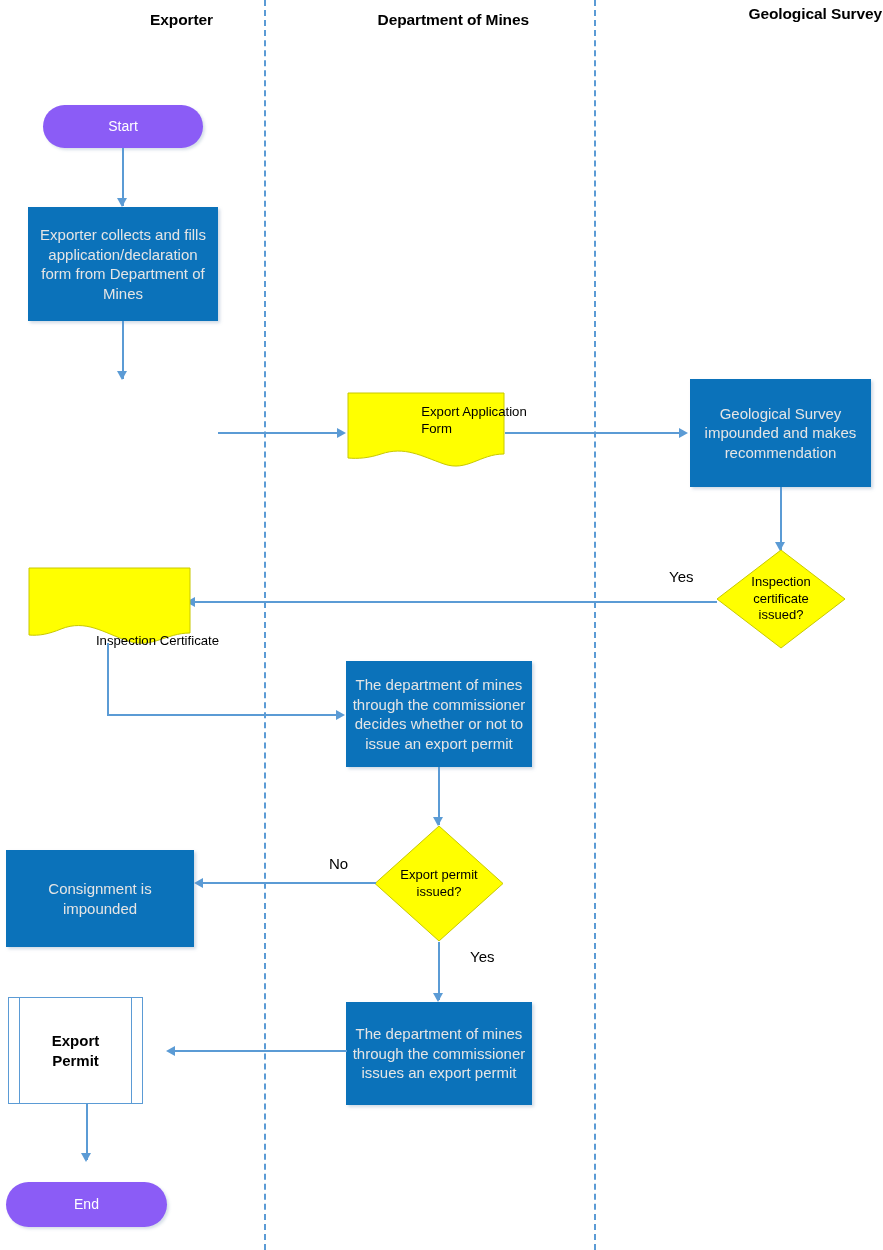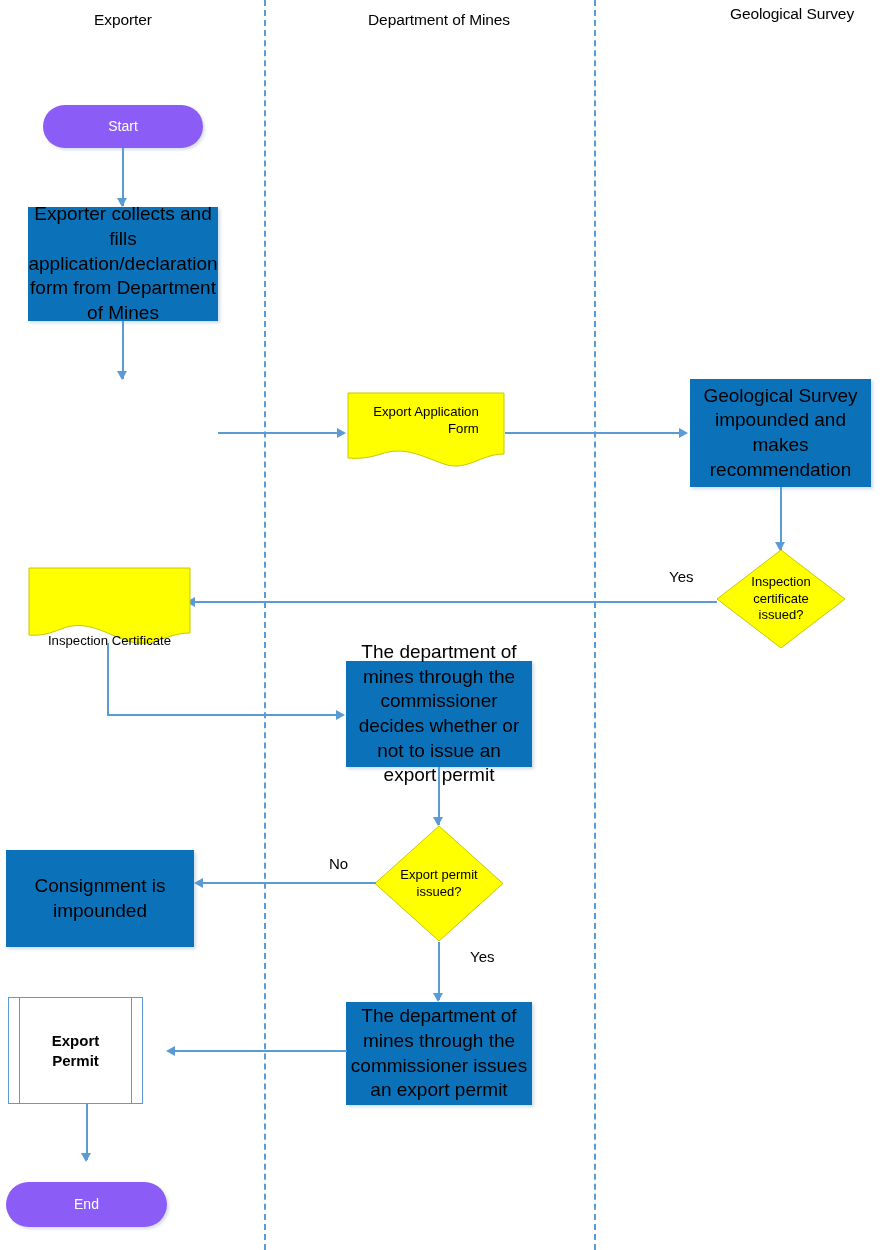--- a/index.html
+++ b/index.html
@@ -14,22 +14,22 @@
   #canvas {
     position: relative;
     width: 883px;
     height: 1250px;
     background: #ffffff;
     overflow: hidden;
   }
   
   .lane-title {
     position: absolute;
-    text-align: center;
-    font-weight: normal;
+    text-align: right;
+    font-weight: bold;
     font-size: 15.5px;
     color: #000000;
     line-height: 1.32;
     letter-spacing: -0.1px;
   }
   
   .lane-divider {
     position: absolute;
     top: 0;
     width: 0;
@@ -56,22 +56,22 @@
   .terminator {
     background: #8b5cf6;
     border-radius: 999px;
     color: #ffffff;
     font-size: 14px;
     box-shadow: 2px 2px 3px rgba(120,150,180,0.30);
   }
   
   .process {
     background: #0B72BA;
-    color: #000000;
-    font-size: 19px;
+    color: #e5e5e5;
+    font-size: 15px;
     box-shadow: 2px 2px 3px rgba(120,150,180,0.35);
     align-items: center;
   }
   
   .decision-wrap {
     position: absolute;
   }
   .decision-wrap svg {
     position: absolute;
     left: 0;
@@ -105,26 +105,27 @@
     overflow: visible;
   }
   .doc-label {
     position: absolute;
     left: 0;
     top: 0;
     width: 100%;
     display: flex;
     align-items: center;
     justify-content: center;
-    text-align: right;
+    text-align: left;
     color: #000000;
     font-size: 13.2px;
     line-height: 1.30;
     white-space: pre-line;
     pointer-events: none;
+    padding-left: 48px;
   }
   
   .predef {
     background: #ffffff;
     border: 1px solid #5B9BD5;
     color: #000000;
     font-weight: bold;
     font-size: 15px;
   }
   .predef::before,

